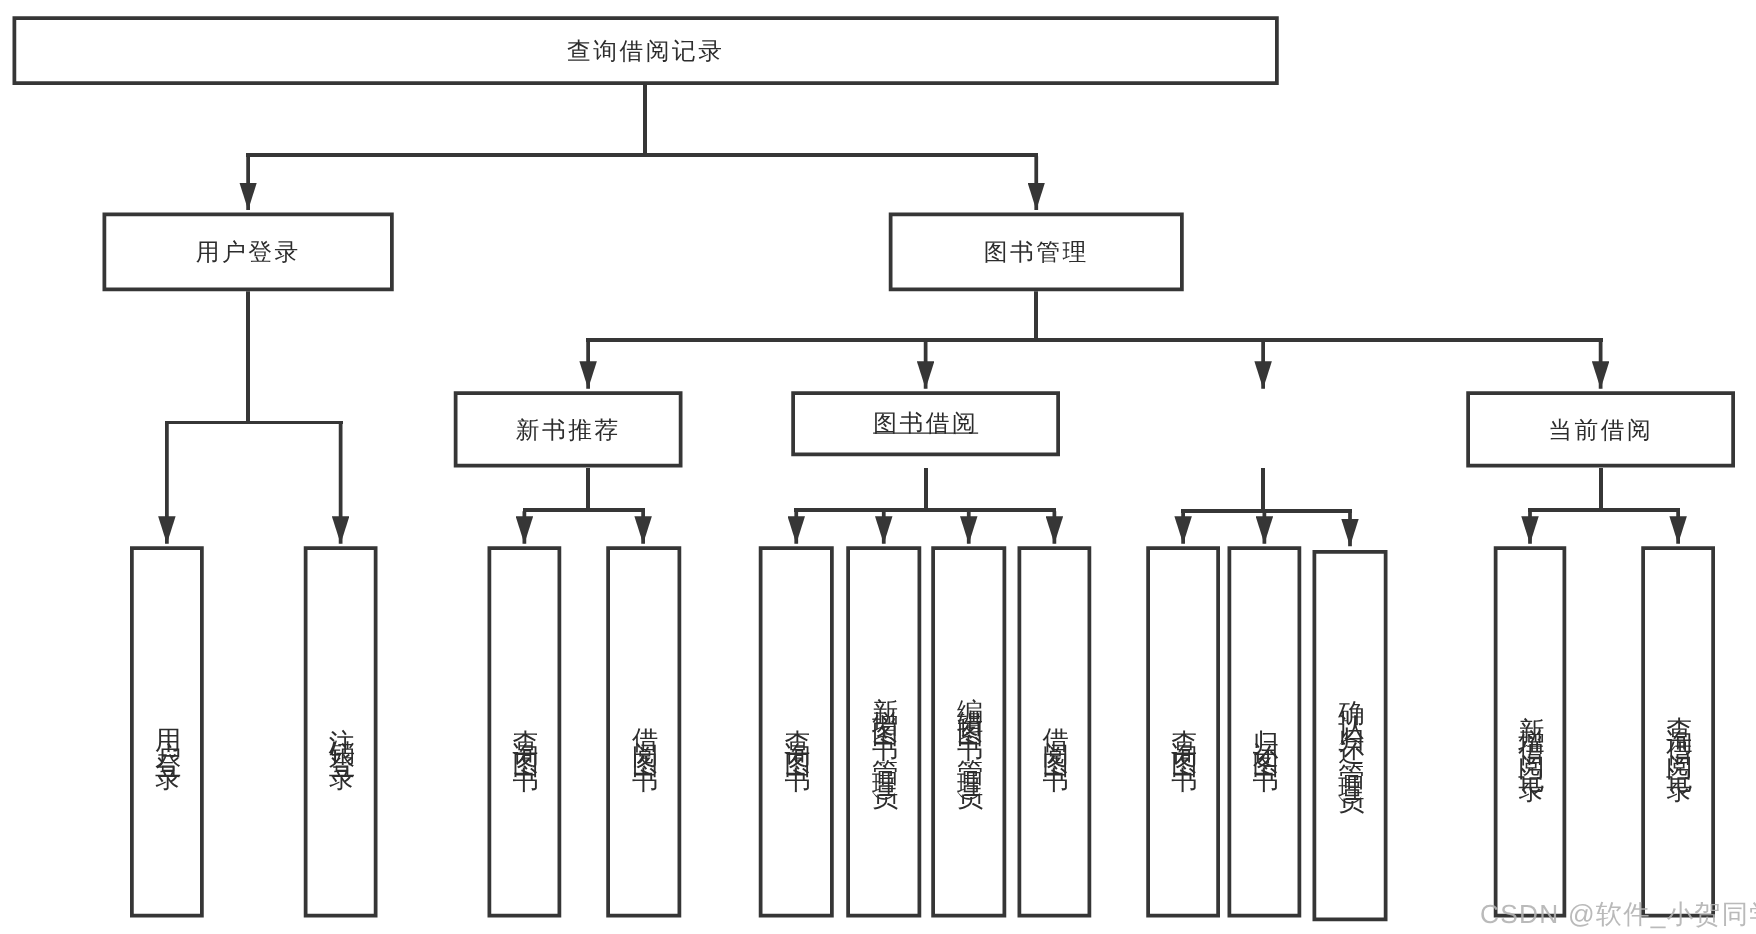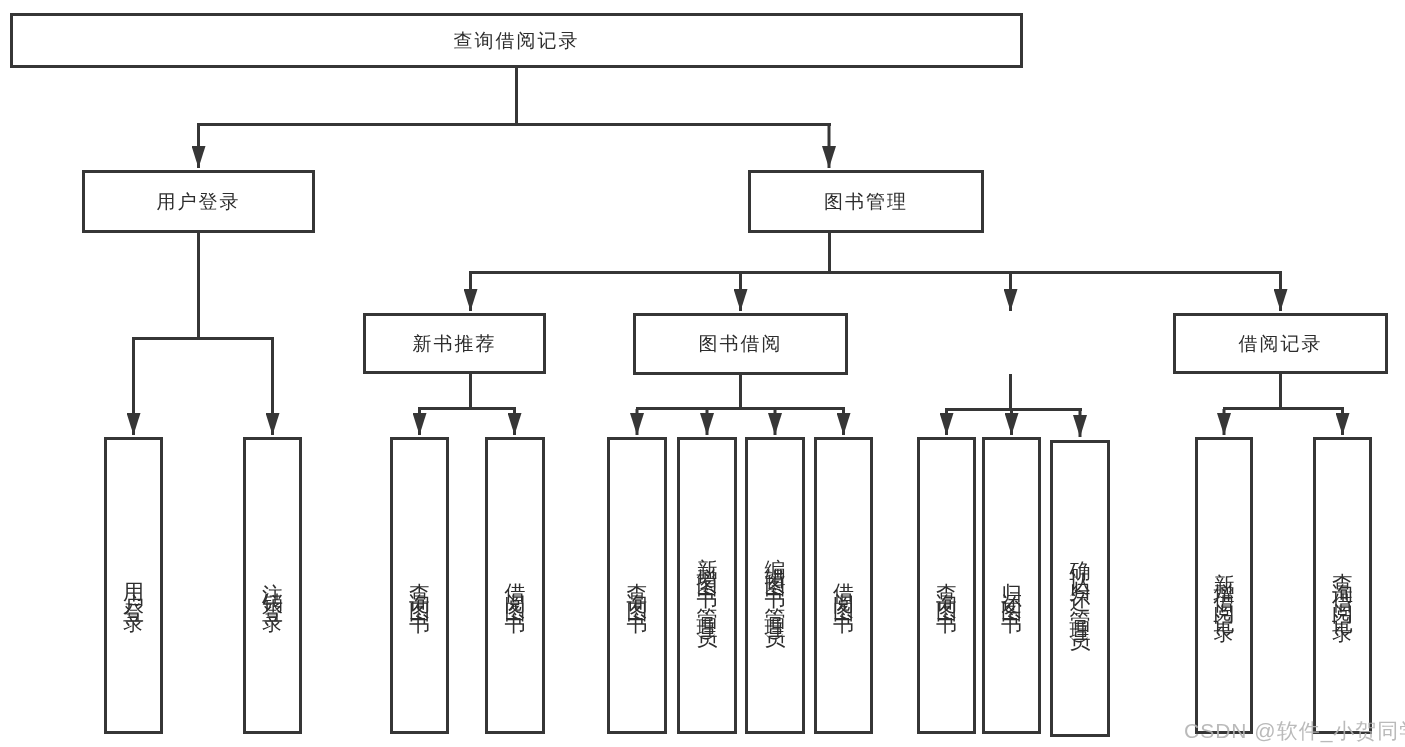--- a/index.html
+++ b/index.html
@@ -123,25 +123,25 @@
       <line x1="1280.5" y1="374" x2="1280.5" y2="408"></line>
       <line x1="1222.5" y1="408" x2="1344" y2="408"></line>
       <line x1="1224" y1="409" x2="1224" y2="435" shape-rendering="auto" marker-end="url(#ah)"></line>
       <line x1="1342.5" y1="409" x2="1342.5" y2="435" shape-rendering="auto" marker-end="url(#ah)"></line>
     </g>
   </svg>
 
   <div class="node" style="left:10px; top:13px; width:1013px; height:55px;">查询借阅记录</div>
 
   <div class="node" style="left:82px; top:170px; width:233px; height:63px;">用户登录</div>
-  <div class="node" style="left:711px; top:170px; width:236px; height:63px;margin-left:37px;">图书管理</div>
+  <div class="node" style="left:711px; top:170px; width:236px; height:63px;">图书管理</div>
 
   <div class="node" style="left:363px; top:313px; width:183px; height:61px;">新书推荐</div>
-  <div class="node" style="left:633px; top:313px; width:215px; height:62px;">图书借阅</div>
-  <div class="node" style="left:1173px; top:313px; width:215px; height:61px;">借阅记录</div>
+  <div class="node" style="left:633px; top:313px; width:215px; height:52px;text-decoration:underline;">图书借阅</div>
+  <div class="node" style="left:1173px; top:313px; width:215px; height:61px;">当前借阅</div>
 
   <div class="leaf" style="left:104px;">用户登录</div>
   <div class="leaf" style="left:243px;">注销登录</div>
 
   <div class="leaf" style="left:390px;">查询图书</div>
   <div class="leaf" style="left:485px; width:60px;">借阅图书</div>
 
   <div class="leaf" style="left:607px; width:60px;">查询图书</div>
   <div class="leaf" style="left:677px; width:60px;">新增图书（管理员）</div>
   <div class="leaf" style="left:745px; width:60px;">编辑图书（管理员）</div>

